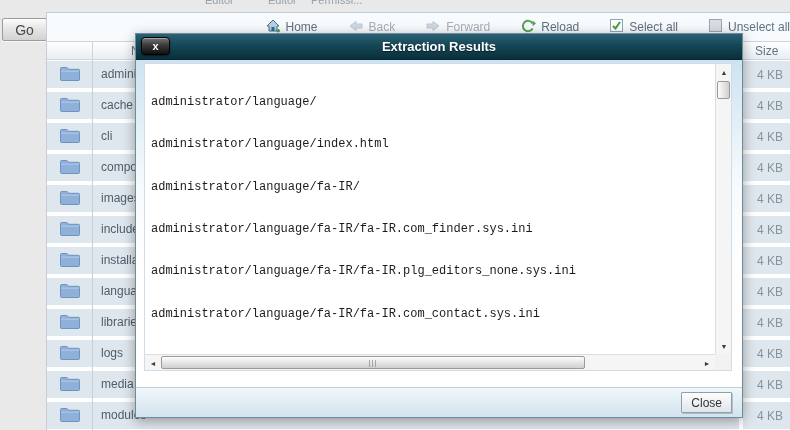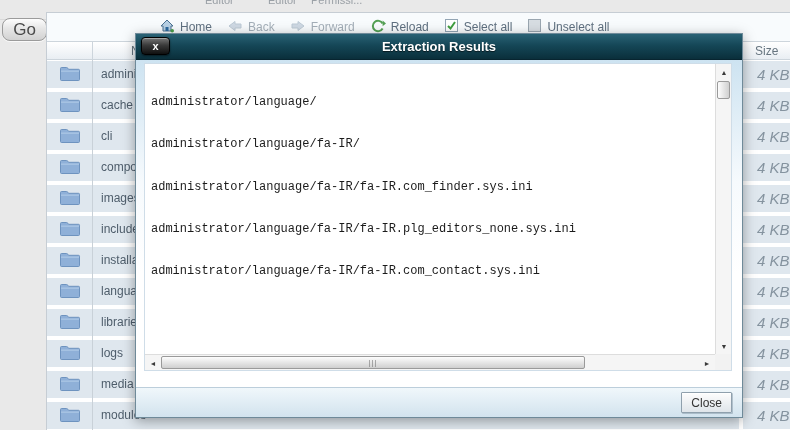--- a/index.html
+++ b/index.html
@@ -6,40 +6,40 @@
   html,body { width:790px; height:430px; overflow:hidden; }
   body { font-family:"Liberation Sans", sans-serif; background:#e9e9e9; }
   .screen { position:relative; width:790px; height:430px; overflow:hidden; background:#e9e9e9; }
 
   
   .top-strip { position:absolute; left:0; top:0; width:790px; height:20px; overflow:hidden; border-bottom:1px solid #dadada; background:#e9e9e9; }
   .top-strip span { position:absolute; top:-6px; font-size:11px; color:#9aa0a6; }
   .tp0 { left:205px; } .tp1 { left:268px; } .tp2 { left:311px; }
 
   
-  .go-btn { position:absolute; left:2px; top:18px; width:45px; height:23px; border:1px solid #9b9b9b; border-radius:8px;
-    background:linear-gradient(#fdfdfd,#e6e6e6 45%,#d2d2d2); color:#4a4a4a; font-size:17px;
+  .go-btn { position:absolute; left:2px; top:18px; width:45px; height:23px; border:1px solid #9b9b9b; border-radius:2px;
+    background:linear-gradient(#fdfdfd,#e6e6e6 45%,#d2d2d2); color:#4a4a4a; font-size:14px;
     display:flex; align-items:center; justify-content:center; box-shadow:0 1px 0 rgba(255,255,255,.7); cursor:pointer; }
 
   
   .panel { position:absolute; left:46px; top:12px; width:744px; height:418px; background:#fff; border-left:1px solid #c6cdd4; border-top:1px solid #c6cdd4; }
-  .toolbar { position:absolute; left:0; top:0; right:0; height:28px; background:#f8fbfd; display:flex; align-items:center; padding-left:112px; gap:15px; }
+  .toolbar { position:absolute; left:0; top:0; right:0; height:28px; background:#f8fbfd; display:flex; align-items:center; padding-left:112px; gap:30px;justify-content:flex-end; }
   .tb-item { display:flex; align-items:center; gap:5px; font-size:12px; color:#5f7080; white-space:nowrap; cursor:pointer; }
   .tb-item.dis { opacity:.55; }
   .grid-header { position:absolute; left:0; top:28px; right:0; height:19px; background:linear-gradient(#ffffff,#e9eef3); border-top:1px solid #cdd5dc; border-bottom:1px solid #cdd5dc; font-size:12px; color:#66747f; }
   .hdr-name { position:absolute; left:56px; top:2px; cursor:pointer;margin-left:28px; }
   .hdr-size { position:absolute; left:708px; top:2px; cursor:pointer; }
   .hdr-div1 { position:absolute; left:45px; top:0; bottom:0; width:1px; background:#cdd5dc; }
   .hdr-div2 { position:absolute; left:694px; top:0; bottom:0; width:1px; background:#cdd5dc; }
   .col-divider { position:absolute; left:45px; top:47px; bottom:0; width:1px; background:#c9d1d8; z-index:2; }
 
   .rows { position:absolute; left:0; top:48px; right:0; bottom:0; overflow:hidden; }
   .frow { position:relative; height:27px; margin-bottom:4px; }
   .frow-main { position:absolute; left:0; top:0; width:692px; height:27px; background:#dfe7ee; }
-  .frow-size { position:absolute; left:696px; top:0; right:0; height:27px; background:#dfe7ee; color:#85939f; font-size:15px; display:flex; align-items:center; padding-left:14px;font-style:italic; }
+  .frow-size { position:absolute; left:696px; top:0; right:0; height:27px; background:#dfe7ee; color:#85939f; font-size:12px; display:flex; align-items:center; padding-left:14px; }
   .folder { position:absolute; left:12px; top:4px; }
   .fname { position:absolute; left:54px; top:6px; font-size:12px; color:#4e5d6b; white-space:nowrap; }
 
   
   .dialog { position:absolute; left:135px; top:33px; width:608px; height:385px; z-index:10; border:1px solid #6f8a99; box-shadow:0 3px 12px rgba(0,0,0,.35); }
   .dlg-title { position:relative; height:26px; background:linear-gradient(#2a6275,#154757 45%,#0a2f3b); border-bottom:1px solid #082530; display:flex; align-items:center; justify-content:center; }
   .dlg-title-text { color:#fff; font-weight:bold; font-size:13px; text-shadow:0 1px 1px rgba(0,0,0,.6); }
   .dlg-close { position:absolute; left:5px; top:3px; width:29px; height:18px; border-radius:4px; border:1px solid #000;
     background:linear-gradient(#767676,#3a3a3a 45%,#101010); color:#fff; font-size:11px; font-weight:bold;
     display:flex; align-items:center; justify-content:center; box-shadow:inset 0 1px 0 rgba(255,255,255,.35), 0 1px 2px rgba(0,0,0,.5); cursor:pointer; }
@@ -254,20 +254,21 @@
 
   <div class="dialog">
     <div class="dlg-title">
       <div class="dlg-close">x</div>
       <span class="dlg-title-text">Extraction Results</span>
     </div>
     <div class="dlg-body">
       <div class="dlg-content">
         <div class="txt">
           <div>administrator/language/</div>
+          <div>administrator/language/index.html</div>
           <div>administrator/language/fa-IR/</div>
           <div>administrator/language/fa-IR/fa-IR.com_finder.sys.ini</div>
           <div>administrator/language/fa-IR/fa-IR.plg_editors_none.sys.ini</div>
           <div>administrator/language/fa-IR/fa-IR.com_contact.sys.ini</div>
           
           
           
           
           
           

